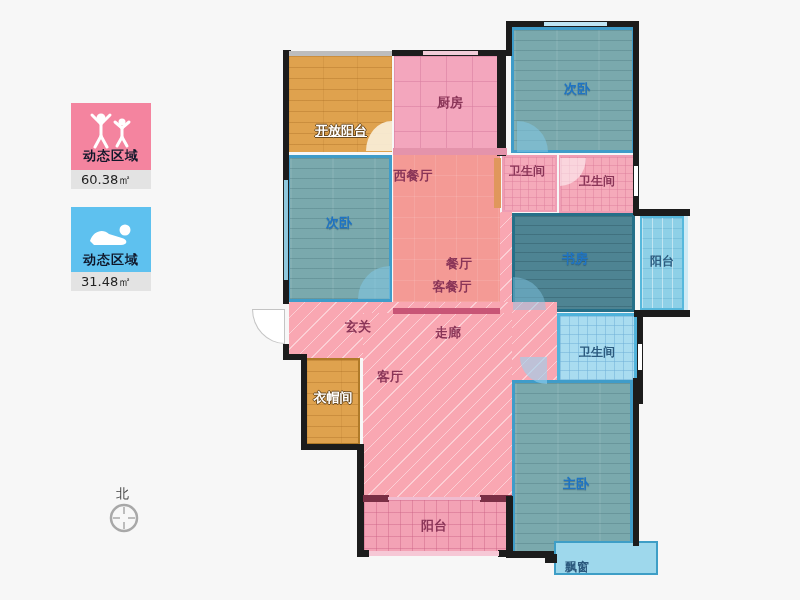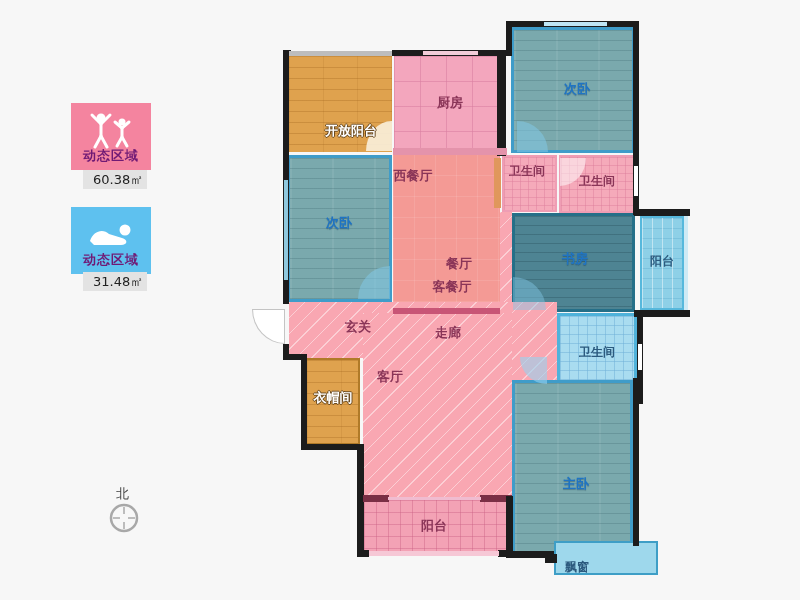--- a/index.html
+++ b/index.html
@@ -2,22 +2,22 @@
 <html><head>
 <meta charset="utf-8">
 <style>
   * { box-sizing: border-box; margin: 0; padding: 0; }
   html,body { width:800px; height:600px; }
   body { font-family:"DejaVu Sans","Liberation Sans",sans-serif; background:#f7f7f7; position:relative; overflow:hidden; }
   .abs { position:absolute; }
 
   
   .card { position:absolute; width:80px; height:67px; display:flex; flex-direction:column; align-items:center; justify-content:flex-end; padding-bottom:5px; }
-  .card-label { color:#701a75; font-weight:bold; font-size:13px; letter-spacing:1px; }
-  .card-bar { position:absolute; width:64px; height:19px; background:#e3e3e3; color:#222; font-size:13px; line-height:19px; padding-left:10px;margin-left:12px; }
+  .card-label { color:#0f172a; font-weight:bold; font-size:13px; letter-spacing:1px; }
+  .card-bar { position:absolute; width:80px; height:19px; background:#e3e3e3; color:#222; font-size:13px; line-height:19px; padding-left:10px; }
   .card svg { position:absolute; top:8px; left:50%; transform:translateX(-50%); }
 
   
   .compass-label { position:absolute; font-size:13px; color:#444; }
 
   
   .wall { position:absolute; background:#1c1c1c; }
 
   
   .room { position:absolute; }
@@ -159,21 +159,21 @@
 <div class="wall" style="left:494px; top:158px; width:7px; height:50px; background:#e0975c;"></div>
 
 <div class="arc" style="left:252px; top:309px; width:33px; height:35px; background:#ffffff; border:1px solid #c4c4c4; border-radius:0 0 0 100%;"></div>
 <div class="arc" style="left:366px; top:121px; width:26px; height:30px; background:rgba(250,240,220,.9); border-radius:100% 0 0 0;"></div>
 <div class="arc" style="left:358px; top:266px; width:32px; height:33px; background:rgba(130,200,230,.55); border-radius:100% 0 0 0;"></div>
 <div class="arc" style="left:517px; top:121px; width:31px; height:31px; background:rgba(130,200,230,.55); border-radius:0 100% 0 0;"></div>
 <div class="arc" style="left:513px; top:277px; width:33px; height:33px; background:rgba(130,200,230,.45); border-radius:0 100% 0 0;"></div>
 <div class="arc" style="left:560px; top:158px; width:26px; height:28px; background:rgba(255,255,255,.5); border-radius:0 0 100% 0;"></div>
 <div class="arc" style="left:520px; top:357px; width:27px; height:27px; background:rgba(150,210,240,.6); border-radius:0 0 0 100%;"></div>
 
-<span class="rlabel lab-white" style="left:351px; top:131px;">开放阳台</span>
+<span class="rlabel lab-white" style="left:341px; top:131px;text-decoration:underline;">开放阳台</span>
 <span class="rlabel lab-maroon" style="left:450px; top:103px;font-family:Liberation Mono, monospace;">厨房</span>
 <span class="rlabel lab-blue" style="left:577px; top:89px;">次卧</span>
 <span class="rlabel lab-maroon sm" style="left:527px; top:171px;">卫生间</span>
 <span class="rlabel lab-maroon sm" style="left:597px; top:181px;">卫生间</span>
 <span class="rlabel lab-maroon" style="left:413px; top:176px;">西餐厅</span>
 <span class="rlabel lab-blue" style="left:339px; top:223px;">次卧</span>
 <span class="rlabel lab-maroon" style="left:459px; top:264px;">餐厅</span>
 <span class="rlabel lab-maroon" style="left:452px; top:287px;">客餐厅</span>
 <span class="rlabel lab-blue" style="left:575px; top:259px;">书房</span>
 <span class="rlabel lab-navy sm" style="left:662px; top:261px;">阳台</span>

